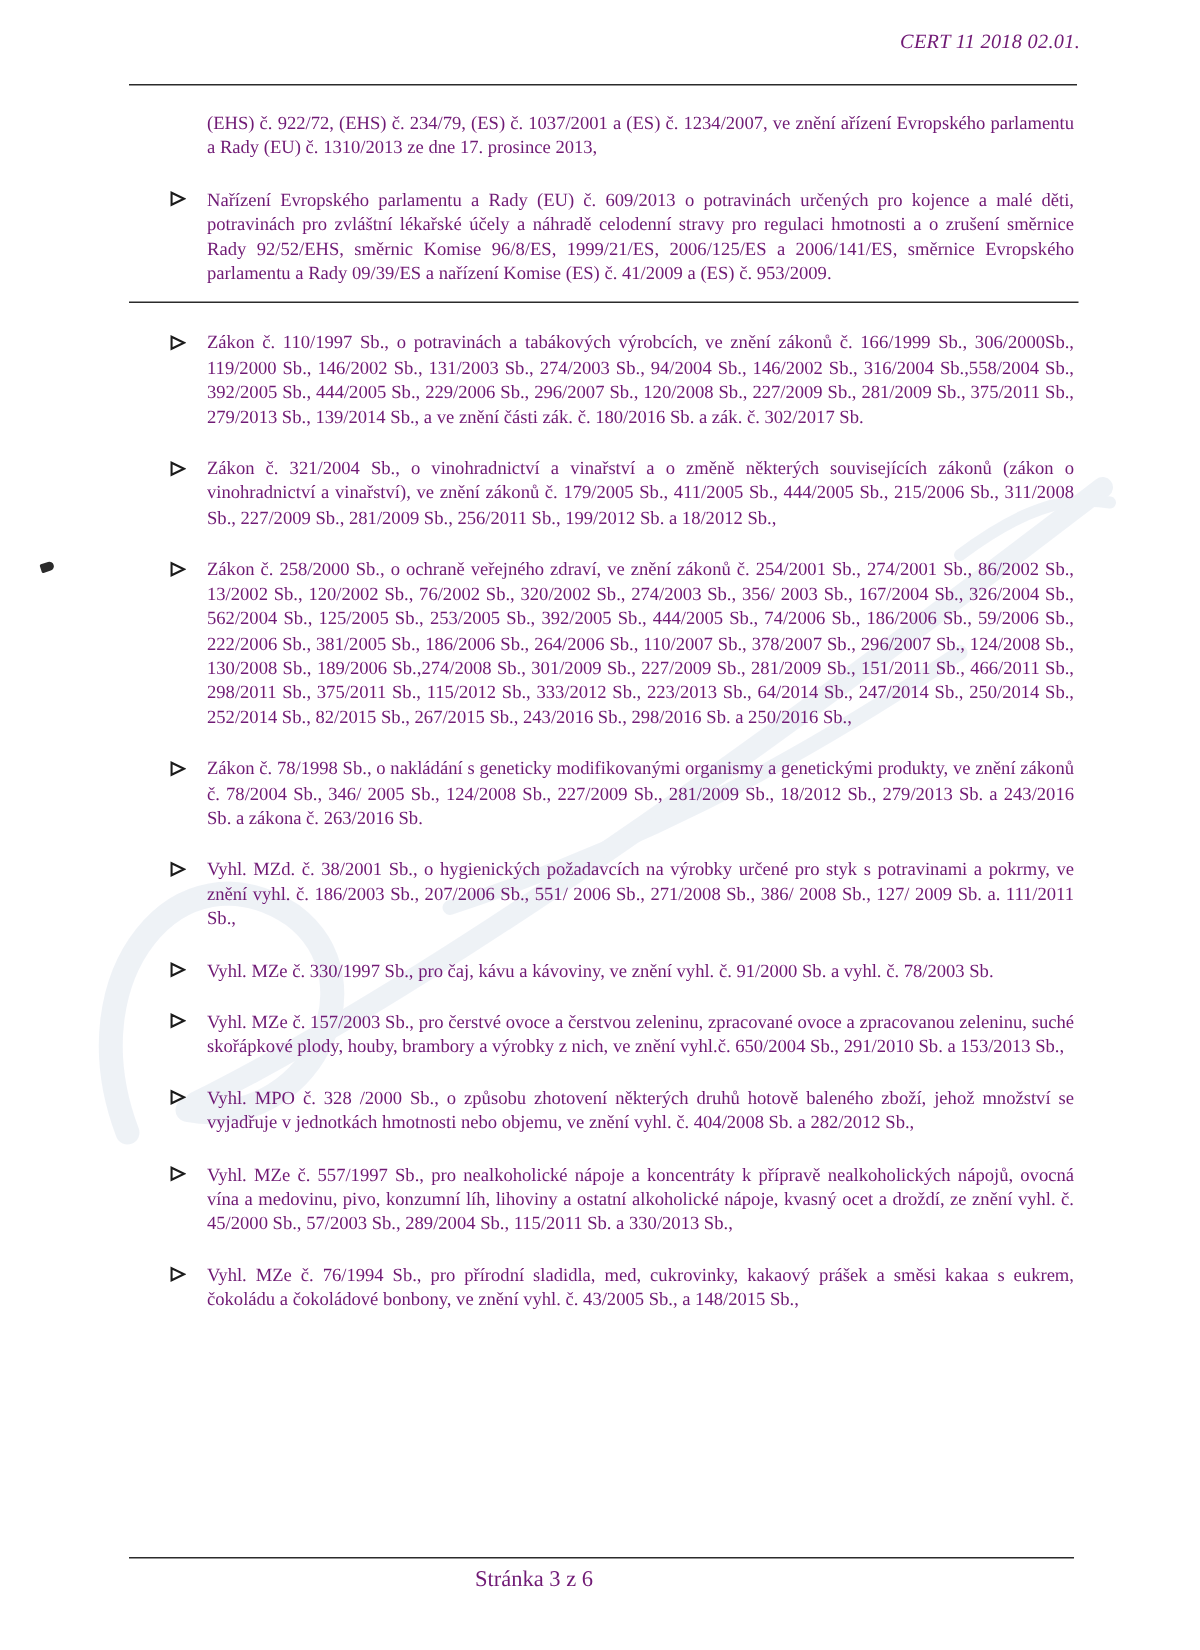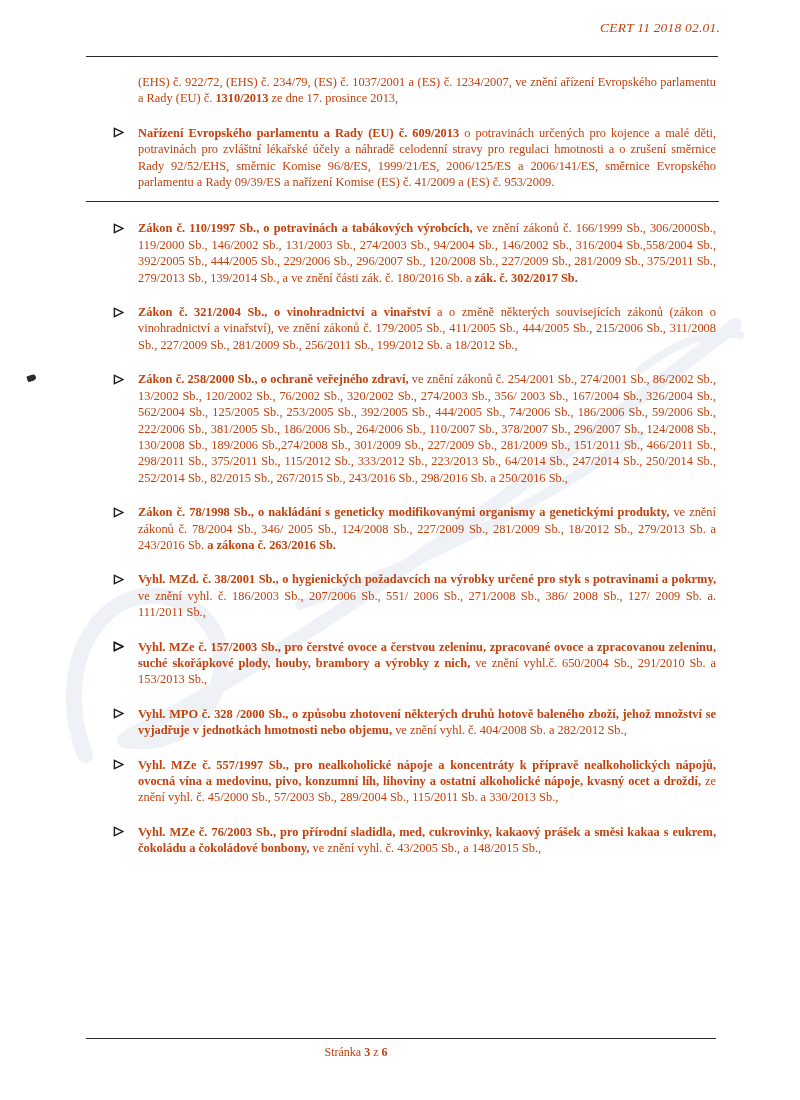--- a/index.html
+++ b/index.html
@@ -6,21 +6,21 @@
   html, body { margin: 0; padding: 0; }
   body {
     width: 800px; height: 1100px;
     background: #ffffff;
     font-family: "Liberation Serif", "DejaVu Serif", serif;
   }
   .page {
     position: relative;
     width: 800px; height: 1100px;
     background: #ffffff;
-    color: #c2410c;
+    color: #701a75;
     overflow: hidden;
   }
   .watermark {
     position: absolute; left: 0; top: 0; width: 800px; height: 1100px;
     z-index: 0; pointer-events: none;
   }
   .header-ref {
     position: absolute; top: 20px; right: 80px;
     font-size: 13.5px; font-style: italic; letter-spacing: 0.2px;
     z-index: 2;
@@ -38,33 +38,33 @@
     margin-bottom: 6px;
     font-size: 12.4px;
     line-height: 16.4px;
     text-align: justify;
   }
   .block.bulleted { margin-top: 18px; }
   .bullet {
     position: absolute; left: -25px; top: 2.5px;
     width: 11px; height: 11px;
   }
-  .bold { font-weight: 700; }
+  .bold { font-weight: 400; }
   .divider {
     height: 0; border-top: 1.6px solid #2b2b2b;
     width: 633px;
     margin: 11px 0 11px -52px;
   }
   .footer-rule {
     position: absolute; top: 1038px; left: 86px; width: 630px; height: 0;
     border-top: 1.3px solid #2b2b2b; z-index: 2;
   }
   .footer-text {
     position: absolute; top: 1045px; left: 0; width: 712px;
-    text-align: center; font-size: 12px; z-index: 2;
+    text-align: center; font-size: 15px; z-index: 2;
   }
   .artifact {
     position: absolute; left: 27px; top: 375px;
     width: 9px; height: 6px; background: #2b2b2b;
     border-radius: 1px 3px 3px 1px;
     transform: rotate(-18deg);
     z-index: 2;
   }
 </style>
 </head>
@@ -103,32 +103,32 @@
           <path d="M1.5 1.6 L10.6 6 L1.5 10.4 Z" fill="none" stroke="#1c1c1c" stroke-width="1.5"></path>
         </svg><span><span class="bold">Zákon č. 258/2000 Sb., o ochraně veřejného zdraví,</span><span class="normal"> ve znění zákonů č. 254/2001 Sb., 274/2001 Sb., 86/2002 Sb., 13/2002 Sb., 120/2002 Sb., 76/2002 Sb., 320/2002 Sb., 274/2003 Sb., 356/ 2003 Sb., 167/2004 Sb., 326/2004 Sb., 562/2004 Sb., 125/2005 Sb., 253/2005 Sb., 392/2005 Sb., 444/2005 Sb., 74/2006 Sb., 186/2006 Sb., 59/2006 Sb., 222/2006 Sb., 381/2005 Sb., 186/2006 Sb., 264/2006 Sb., 110/2007 Sb., 378/2007 Sb., 296/2007 Sb., 124/2008 Sb., 130/2008 Sb., 189/2006 Sb.,274/2008 Sb., 301/2009 Sb., 227/2009 Sb., 281/2009 Sb., 151/2011 Sb., 466/2011 Sb., 298/2011 Sb., 375/2011 Sb., 115/2012 Sb., 333/2012 Sb., 223/2013 Sb., 64/2014 Sb., 247/2014 Sb., 250/2014 Sb., 252/2014 Sb., 82/2015 Sb., 267/2015 Sb., 243/2016 Sb., 298/2016 Sb. a 250/2016 Sb.,</span></span></div>
       <div class="block bulleted"><svg viewBox="0 0 12 12" width="11" height="11" class="bullet">
           <path d="M1.5 1.6 L10.6 6 L1.5 10.4 Z" fill="none" stroke="#1c1c1c" stroke-width="1.5"></path>
         </svg><span><span class="bold">Zákon č. 78/1998 Sb., o nakládání s geneticky modifikovanými organismy a genetickými produkty,</span><span class="normal"> ve znění zákonů č. 78/2004 Sb., 346/ 2005 Sb., 124/2008 Sb., 227/2009 Sb., 281/2009 Sb., 18/2012 Sb., 279/2013 Sb. a 243/2016 Sb. </span><span class="bold">a zákona č. 263/2016 Sb.</span></span></div>
       <div class="block bulleted"><svg viewBox="0 0 12 12" width="11" height="11" class="bullet">
           <path d="M1.5 1.6 L10.6 6 L1.5 10.4 Z" fill="none" stroke="#1c1c1c" stroke-width="1.5"></path>
         </svg><span><span class="bold">Vyhl. MZd. č. 38/2001 Sb., o hygienických požadavcích na výrobky určené pro styk s potravinami a pokrmy,</span><span class="normal"> ve znění vyhl. č. 186/2003 Sb., 207/2006 Sb., 551/ 2006 Sb., 271/2008 Sb., 386/ 2008 Sb., 127/ 2009 Sb. a. 111/2011 Sb.,</span></span></div>
       <div class="block bulleted"><svg viewBox="0 0 12 12" width="11" height="11" class="bullet">
           <path d="M1.5 1.6 L10.6 6 L1.5 10.4 Z" fill="none" stroke="#1c1c1c" stroke-width="1.5"></path>
-        </svg></div>
+        </svg><span><span class="bold">Vyhl. MZe č. 330/1997 Sb., pro čaj, kávu a kávoviny,</span><span class="normal"> ve znění vyhl. č. 91/2000 Sb. a vyhl. č. 78/2003 Sb.</span></span></div>
       <div class="block bulleted"><svg viewBox="0 0 12 12" width="11" height="11" class="bullet">
           <path d="M1.5 1.6 L10.6 6 L1.5 10.4 Z" fill="none" stroke="#1c1c1c" stroke-width="1.5"></path>
         </svg><span><span class="bold">Vyhl. MZe č. 157/2003 Sb., pro čerstvé ovoce a čerstvou zeleninu, zpracované ovoce a zpracovanou zeleninu, suché skořápkové plody, houby, brambory a výrobky z nich,</span><span class="normal"> ve znění vyhl.č. 650/2004 Sb., 291/2010 Sb. a 153/2013 Sb.,</span></span></div>
       <div class="block bulleted"><svg viewBox="0 0 12 12" width="11" height="11" class="bullet">
           <path d="M1.5 1.6 L10.6 6 L1.5 10.4 Z" fill="none" stroke="#1c1c1c" stroke-width="1.5"></path>
         </svg><span><span class="bold">Vyhl. MPO č. 328 /2000 Sb., o způsobu zhotovení některých druhů hotově baleného zboží, jehož množství se vyjadřuje v jednotkách hmotnosti nebo objemu,</span><span class="normal"> ve znění vyhl. č. 404/2008 Sb. a 282/2012 Sb.,</span></span></div>
       <div class="block bulleted"><svg viewBox="0 0 12 12" width="11" height="11" class="bullet">
           <path d="M1.5 1.6 L10.6 6 L1.5 10.4 Z" fill="none" stroke="#1c1c1c" stroke-width="1.5"></path>
         </svg><span><span class="bold">Vyhl. MZe č. 557/1997 Sb., pro nealkoholické nápoje a koncentráty k přípravě nealkoholických nápojů, ovocná vína a medovinu, pivo, konzumní líh, lihoviny a ostatní alkoholické nápoje, kvasný ocet a droždí,</span><span class="normal"> ze znění vyhl. č. 45/2000 Sb., 57/2003 Sb., 289/2004 Sb., 115/2011 Sb. a 330/2013 Sb.,</span></span></div>
       <div class="block bulleted"><svg viewBox="0 0 12 12" width="11" height="11" class="bullet">
           <path d="M1.5 1.6 L10.6 6 L1.5 10.4 Z" fill="none" stroke="#1c1c1c" stroke-width="1.5"></path>
-        </svg><span><span class="bold">Vyhl. MZe č. 76/2003 Sb., pro přírodní sladidla, med, cukrovinky, kakaový prášek a směsi kakaa s eukrem, čokoládu a čokoládové bonbony,</span><span class="normal"> ve znění vyhl. č. 43/2005 Sb., a 148/2015 Sb.,</span></span></div>
+        </svg><span><span class="bold">Vyhl. MZe č. 76/1994 Sb., pro přírodní sladidla, med, cukrovinky, kakaový prášek a směsi kakaa s eukrem, čokoládu a čokoládové bonbony,</span><span class="normal"> ve znění vyhl. č. 43/2005 Sb., a 148/2015 Sb.,</span></span></div>
     </div>
 
   <div class="footer-rule"></div>
 
   <div class="footer-text"><span>Stránka</span> <span class="bold">3</span> <span>z</span> <span class="bold">6</span></div>
 
 </div>
 
 </body></html>

